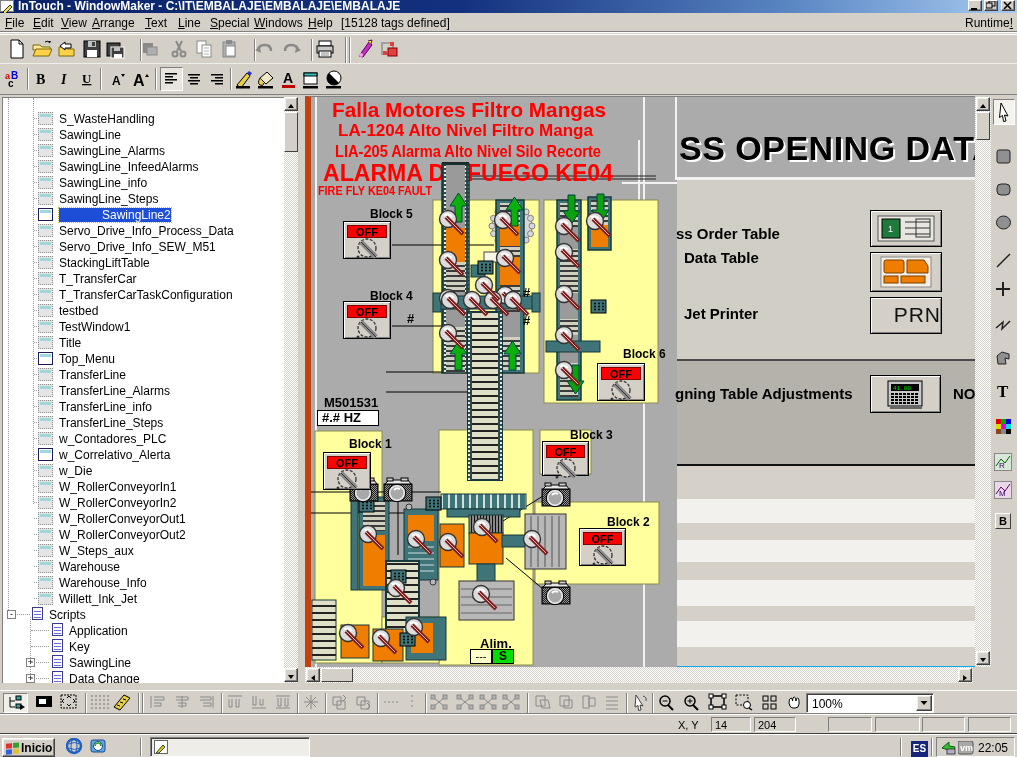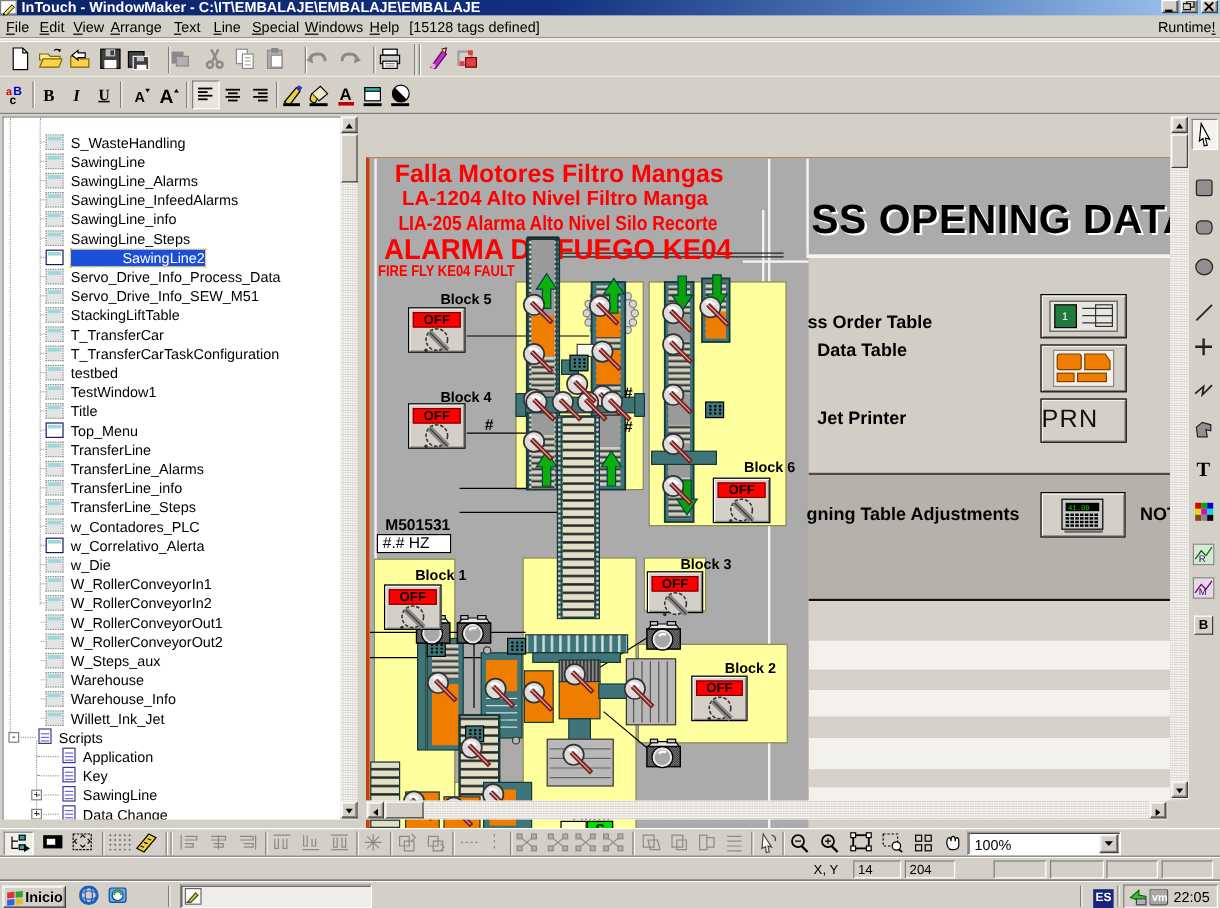--- a/index.html
+++ b/index.html
@@ -25,21 +25,21 @@
 .ticon i{position:absolute;left:1px;right:1px;top:1px;height:3px;background:#9fd8d8;}
 .ticon.open{background:#fff;border:1px solid #1a1a5e;}
 .ttext{position:absolute;left:56px;top:1px;}
 .tsel{background:#1d4ed8;color:#fff;outline:1px dotted #d0c040;padding-left:43px;}
 .doc{position:absolute;width:11px;height:13px;background:#fff;border:1px solid #3a3a8c;}
 .doc i{position:absolute;left:1px;right:1px;height:1px;background:#6a6ae0;}
 .exp{position:absolute;width:9px;height:9px;background:#fff;border:1px solid #808080;font-size:9px;line-height:7px;text-align:center;color:#000;}
 #treesb{left:284px;top:3px;width:14px;height:586px;background:repeating-conic-gradient(#fff 0 25%,#d6d2ca 0 50%) 0 0/2px 2px;}
 .sbtn{position:absolute;width:14px;height:14px;background:#d4d0c8;border:1px solid;border-color:#fff #404040 #404040 #fff;box-shadow:inset -1px -1px 0 #808080,inset 1px 1px 0 #efefe9;}
 
-#cv{left:305px;top:2px;width:670px;height:571px;background:#fdba74;border-left:3px solid #c2410c;border-top:1px solid #808080;overflow:hidden;margin-top:35px;}
+#cv{left:305px;top:2px;width:670px;height:571px;background:#0ea5e9;border-left:6px solid #c2410c;border-top:1px solid #808080;overflow:hidden;}
 #cvsb{left:975px;top:3px;width:16px;height:570px;background:repeating-conic-gradient(#fff 0 25%,#d6d2ca 0 50%) 0 0/2px 2px;}
 #cvhsb{left:305px;top:573px;width:670px;height:16px;background:repeating-conic-gradient(#fff 0 25%,#d6d2ca 0 50%) 0 0/2px 2px;}
 #tools{left:991px;top:1px;width:26px;height:595px;background:#d4d0c8;}
 .tool{position:absolute;left:2px;width:22px;height:22px;}
 
 #rpanel{left:364px;top:0px;width:306px;height:665px;}
 
 #btb{left:0;top:690px;width:1017px;height:23px;background:#d4d0c8;border-top:1px solid #fff;}
 #status{left:0;top:713px;width:1017px;height:21px;background:#d4d0c8;border-top:1px solid #808080;box-shadow:inset 0 1px 0 #fff;font-size:11px;}
 .sfield{position:absolute;top:3px;height:15px;border:1px solid;border-color:#808080 #fff #fff #808080;}
@@ -822,21 +822,21 @@
       <div class="blockbox" style="left:268px;top:431px;width:47px;height:38px">
         <div class="offbar">OFF</div>
         <svg class="abs" style="left:10px;top:16px" width="30" height="22">
           <circle cx="13" cy="10" r="9" fill="#d4d0c8" stroke="#333" stroke-dasharray="3 1.5" stroke-width="1.3"></circle>
           <line x1="7" y1="4" x2="22" y2="19" stroke="#888" stroke-width="5"></line>
           <line x1="7" y1="4" x2="22" y2="19" stroke="#333" stroke-width="1"></line>
           <circle cx="4" cy="19" r="1.5" fill="#333"></circle>
         </svg>
       </div>
       <div class="abs" style="left:13px;top:298px;font-weight:bold;font-size:13px">M501531</div>
-      <div class="abs" style="left:6px;top:313px;width:62px;height:16px;background:#fff;border:1px solid #000;font-weight:normal;font-size:13px;line-height:14px;padding-left:4px">#.# HZ</div>
+      <div class="abs" style="left:6px;top:313px;width:62px;height:16px;background:#fff;border:1px solid #000;font-weight:bold;font-size:13px;line-height:14px;padding-left:4px">#.# HZ</div>
       <div class="abs" style="left:169px;top:539px;font-weight:bold;font-size:13px">Alim.</div>
       <div class="abs" style="left:159px;top:552px;width:22px;height:15px;background:#ffffc8;border:1px solid #000;font-size:11px;line-height:13px;text-align:center">---</div>
       <div class="abs" style="left:181px;top:552px;width:22px;height:15px;background:#00e000;border:1px solid #000;font-weight:bold;font-size:12px;line-height:13px;text-align:center">S</div>
     <div class="abs" id="rpanel">
         <div class="abs" style="left:0;top:0;width:306px;height:80px;background:#ababab;border-left:2px solid #f2f2f2;overflow:hidden">
           <div class="abs" style="left:2px;top:32px;font-weight:bold;font-size:34px;color:#000;white-space:nowrap;text-shadow:2px 2px 0 #fff;letter-spacing:0.5px">SS OPENING DATA</div>
         </div>
         <div class="abs" style="left:0;top:80px;width:306px;height:3px;background:#f2f2f2"></div>
         <div class="abs" style="left:2px;top:83px;width:304px;height:179px;background:#d1cec6"></div>
         <div class="abs" style="left:2px;top:262px;width:304px;height:2px;background:#4a4a4a"></div>
@@ -865,21 +865,21 @@
             </g>
             <rect x="45" y="8" width="14" height="18" fill="none" stroke="#333"></rect>
           </svg></div>
         <div class="abs" style="left:195px;top:155px;width:72px;height:40px;background:#d4d0c8;border:1px solid #000;box-shadow:inset 1px 1px 0 #fff,inset -1px -1px 0 #808080;"><svg width="70" height="38">
             <rect x="10" y="4" width="50" height="30" fill="#f4f0e8" stroke="#888"></rect>
             <rect x="13" y="7" width="20" height="13" rx="2" fill="#ef7d00" stroke="#7a4000"></rect>
             <path d="M36 7 h17 l4 6 v7 h-21 Z" fill="#ef7d00" stroke="#7a4000"></path>
             <rect x="13" y="23" width="14" height="7" fill="#ef7d00" stroke="#7a4000"></rect>
             <rect x="30" y="23" width="24" height="7" fill="#ef7d00" stroke="#7a4000"></rect>
           </svg></div>
-        <div class="abs" style="left:195px;top:200px;width:72px;height:37px;background:#d4d0c8;border:1px solid #000;box-shadow:inset 1px 1px 0 #fff,inset -1px -1px 0 #808080;;text-align:left"><span style="font-size:21px;letter-spacing:1px;color:#111;line-height:34px">PRN</span></div>
+        <div class="abs" style="left:195px;top:200px;width:72px;height:37px;background:#d4d0c8;border:1px solid #000;box-shadow:inset 1px 1px 0 #fff,inset -1px -1px 0 #808080;;text-align:right"><span style="font-size:21px;letter-spacing:1px;color:#111;line-height:34px">PRN</span></div>
         <div class="abs" style="left:195px;top:278px;width:71px;height:38px;background:#d4d0c8;border:1px solid #000;box-shadow:inset 1px 1px 0 #fff,inset -1px -1px 0 #808080;"><svg width="69" height="36">
             <rect x="17" y="5" width="34" height="25" fill="#c8c8c8" stroke="#000"></rect>
             <rect x="20" y="8" width="28" height="7" fill="#000"></rect>
             <text x="22" y="14" font-size="6" fill="#00e000" font-family="Liberation Mono">41.00</text>
             <g fill="#000">
               <rect x="20" y="17" width="3" height="2"></rect>
               <rect x="24" y="17" width="3" height="2"></rect>
               <rect x="28" y="17" width="3" height="2"></rect>
               <rect x="32" y="17" width="3" height="2"></rect>
               <rect x="36" y="17" width="3" height="2"></rect>

